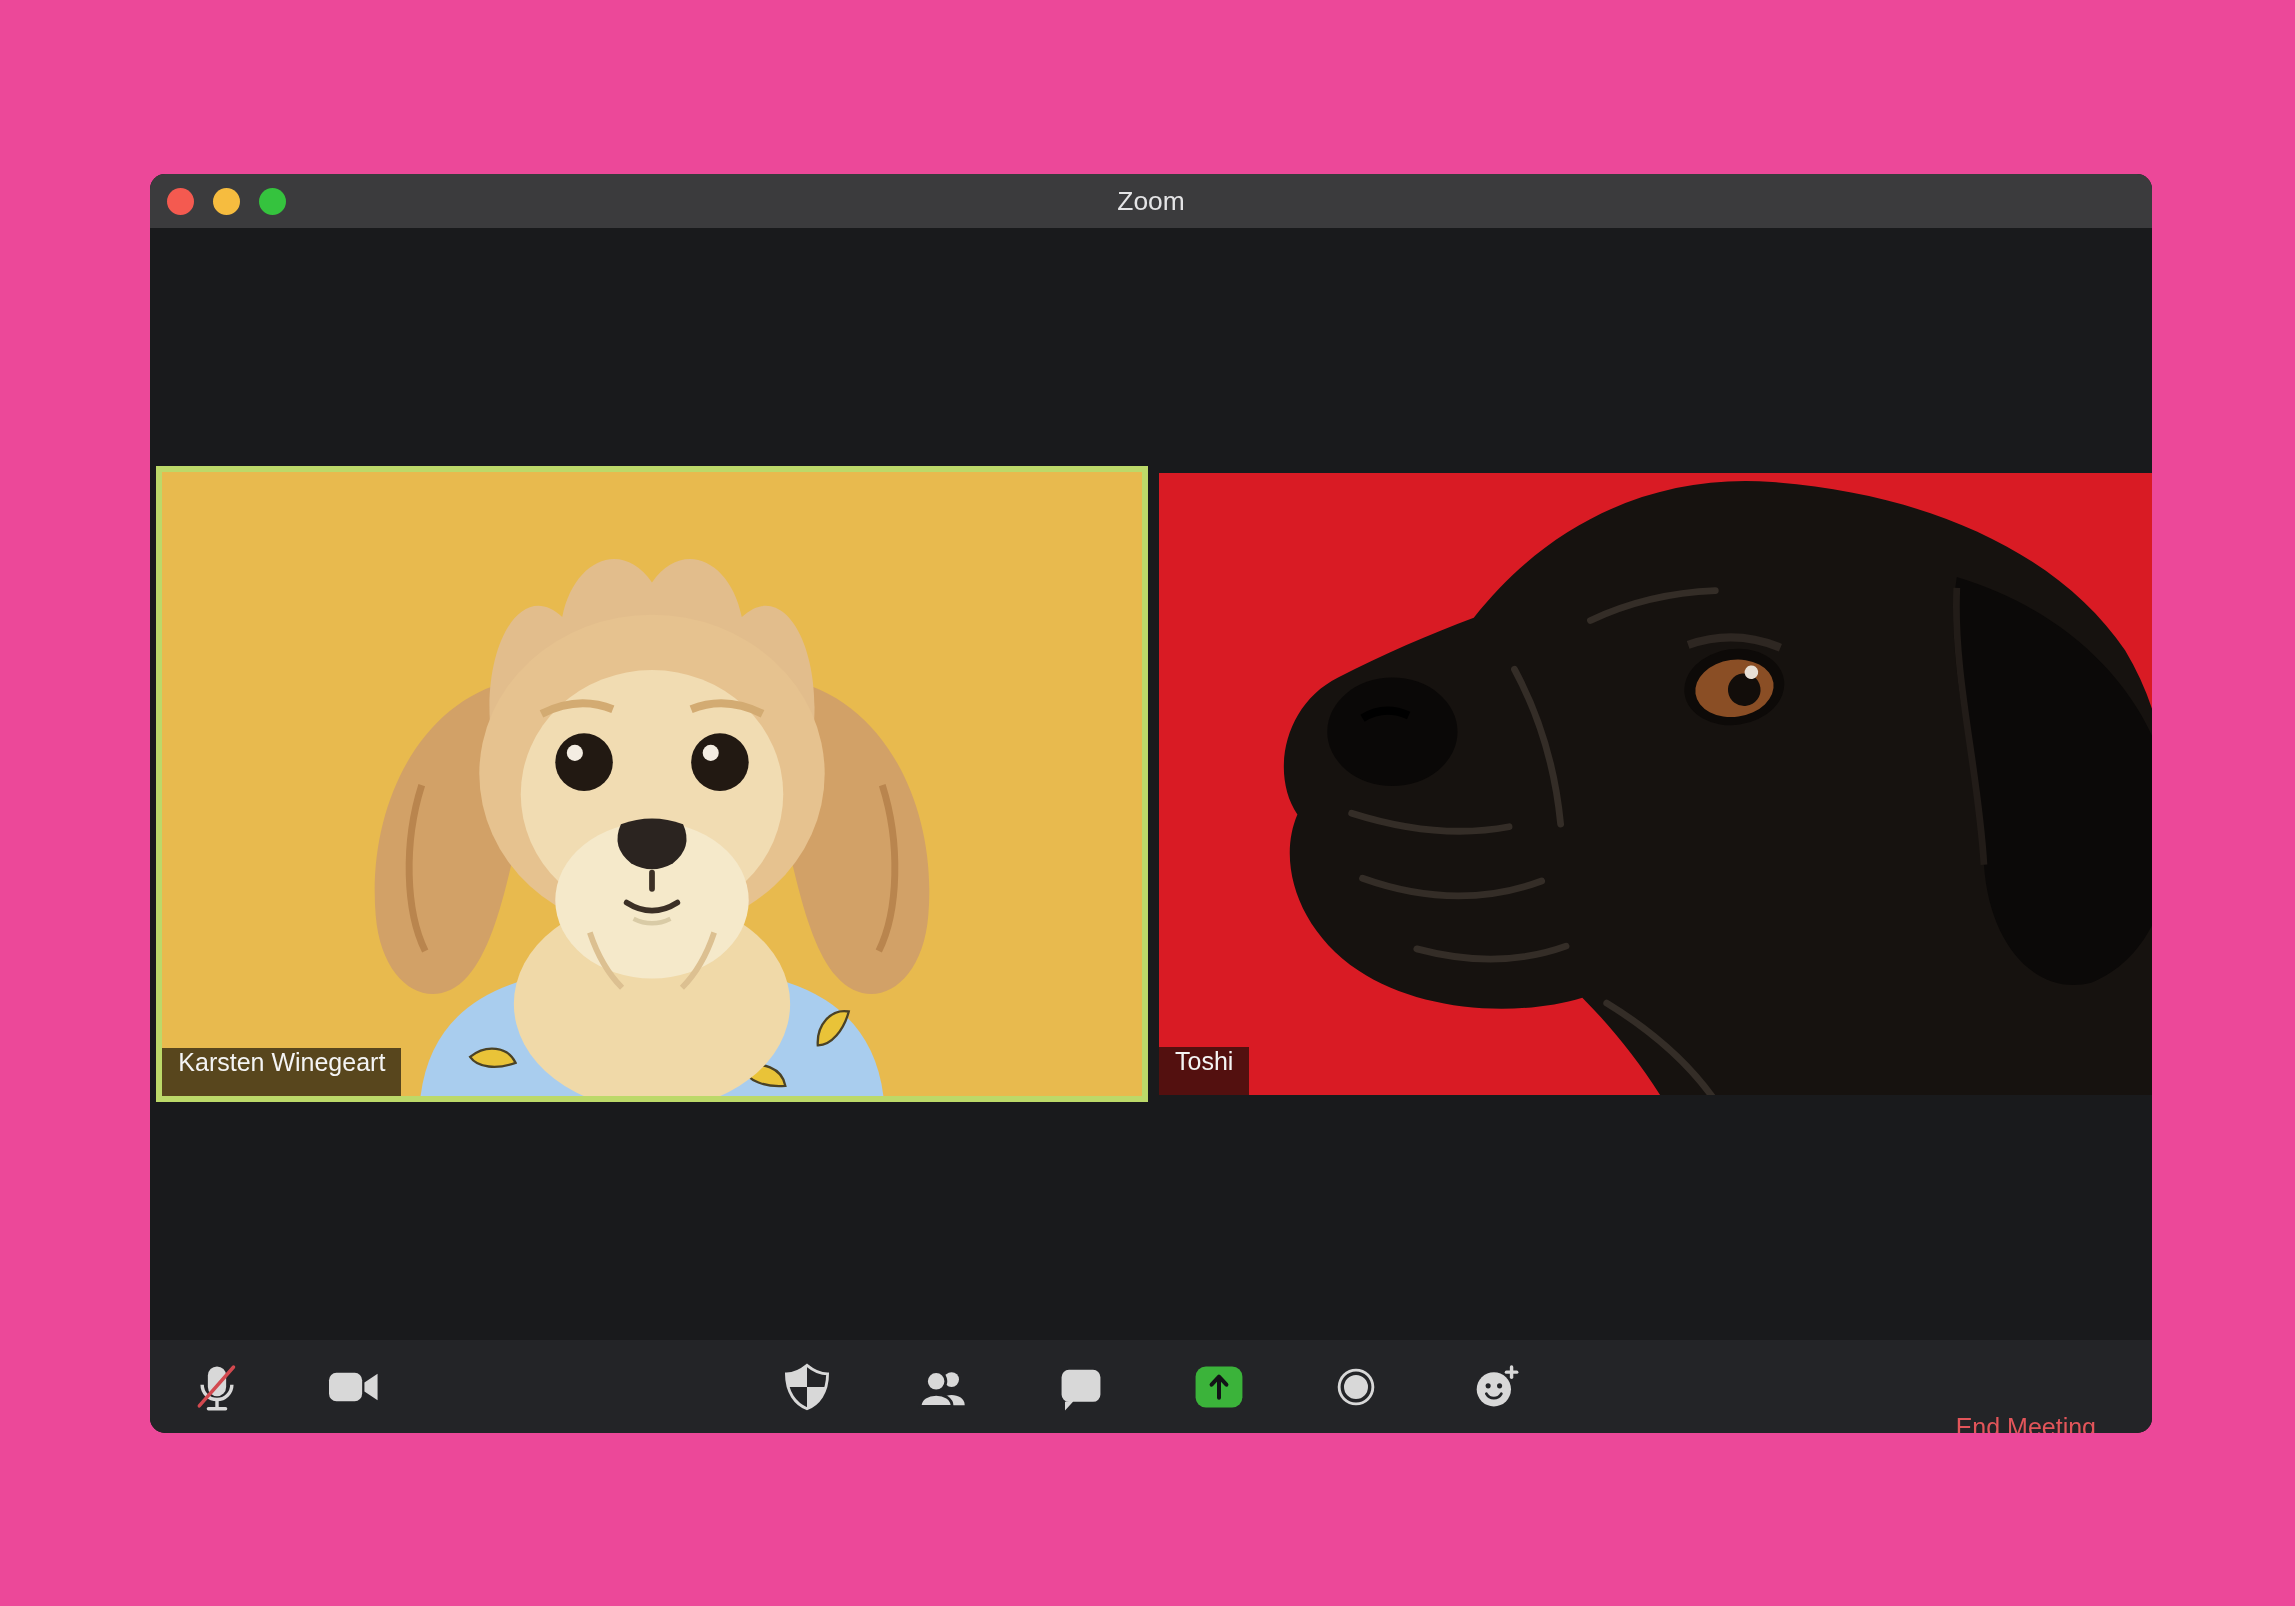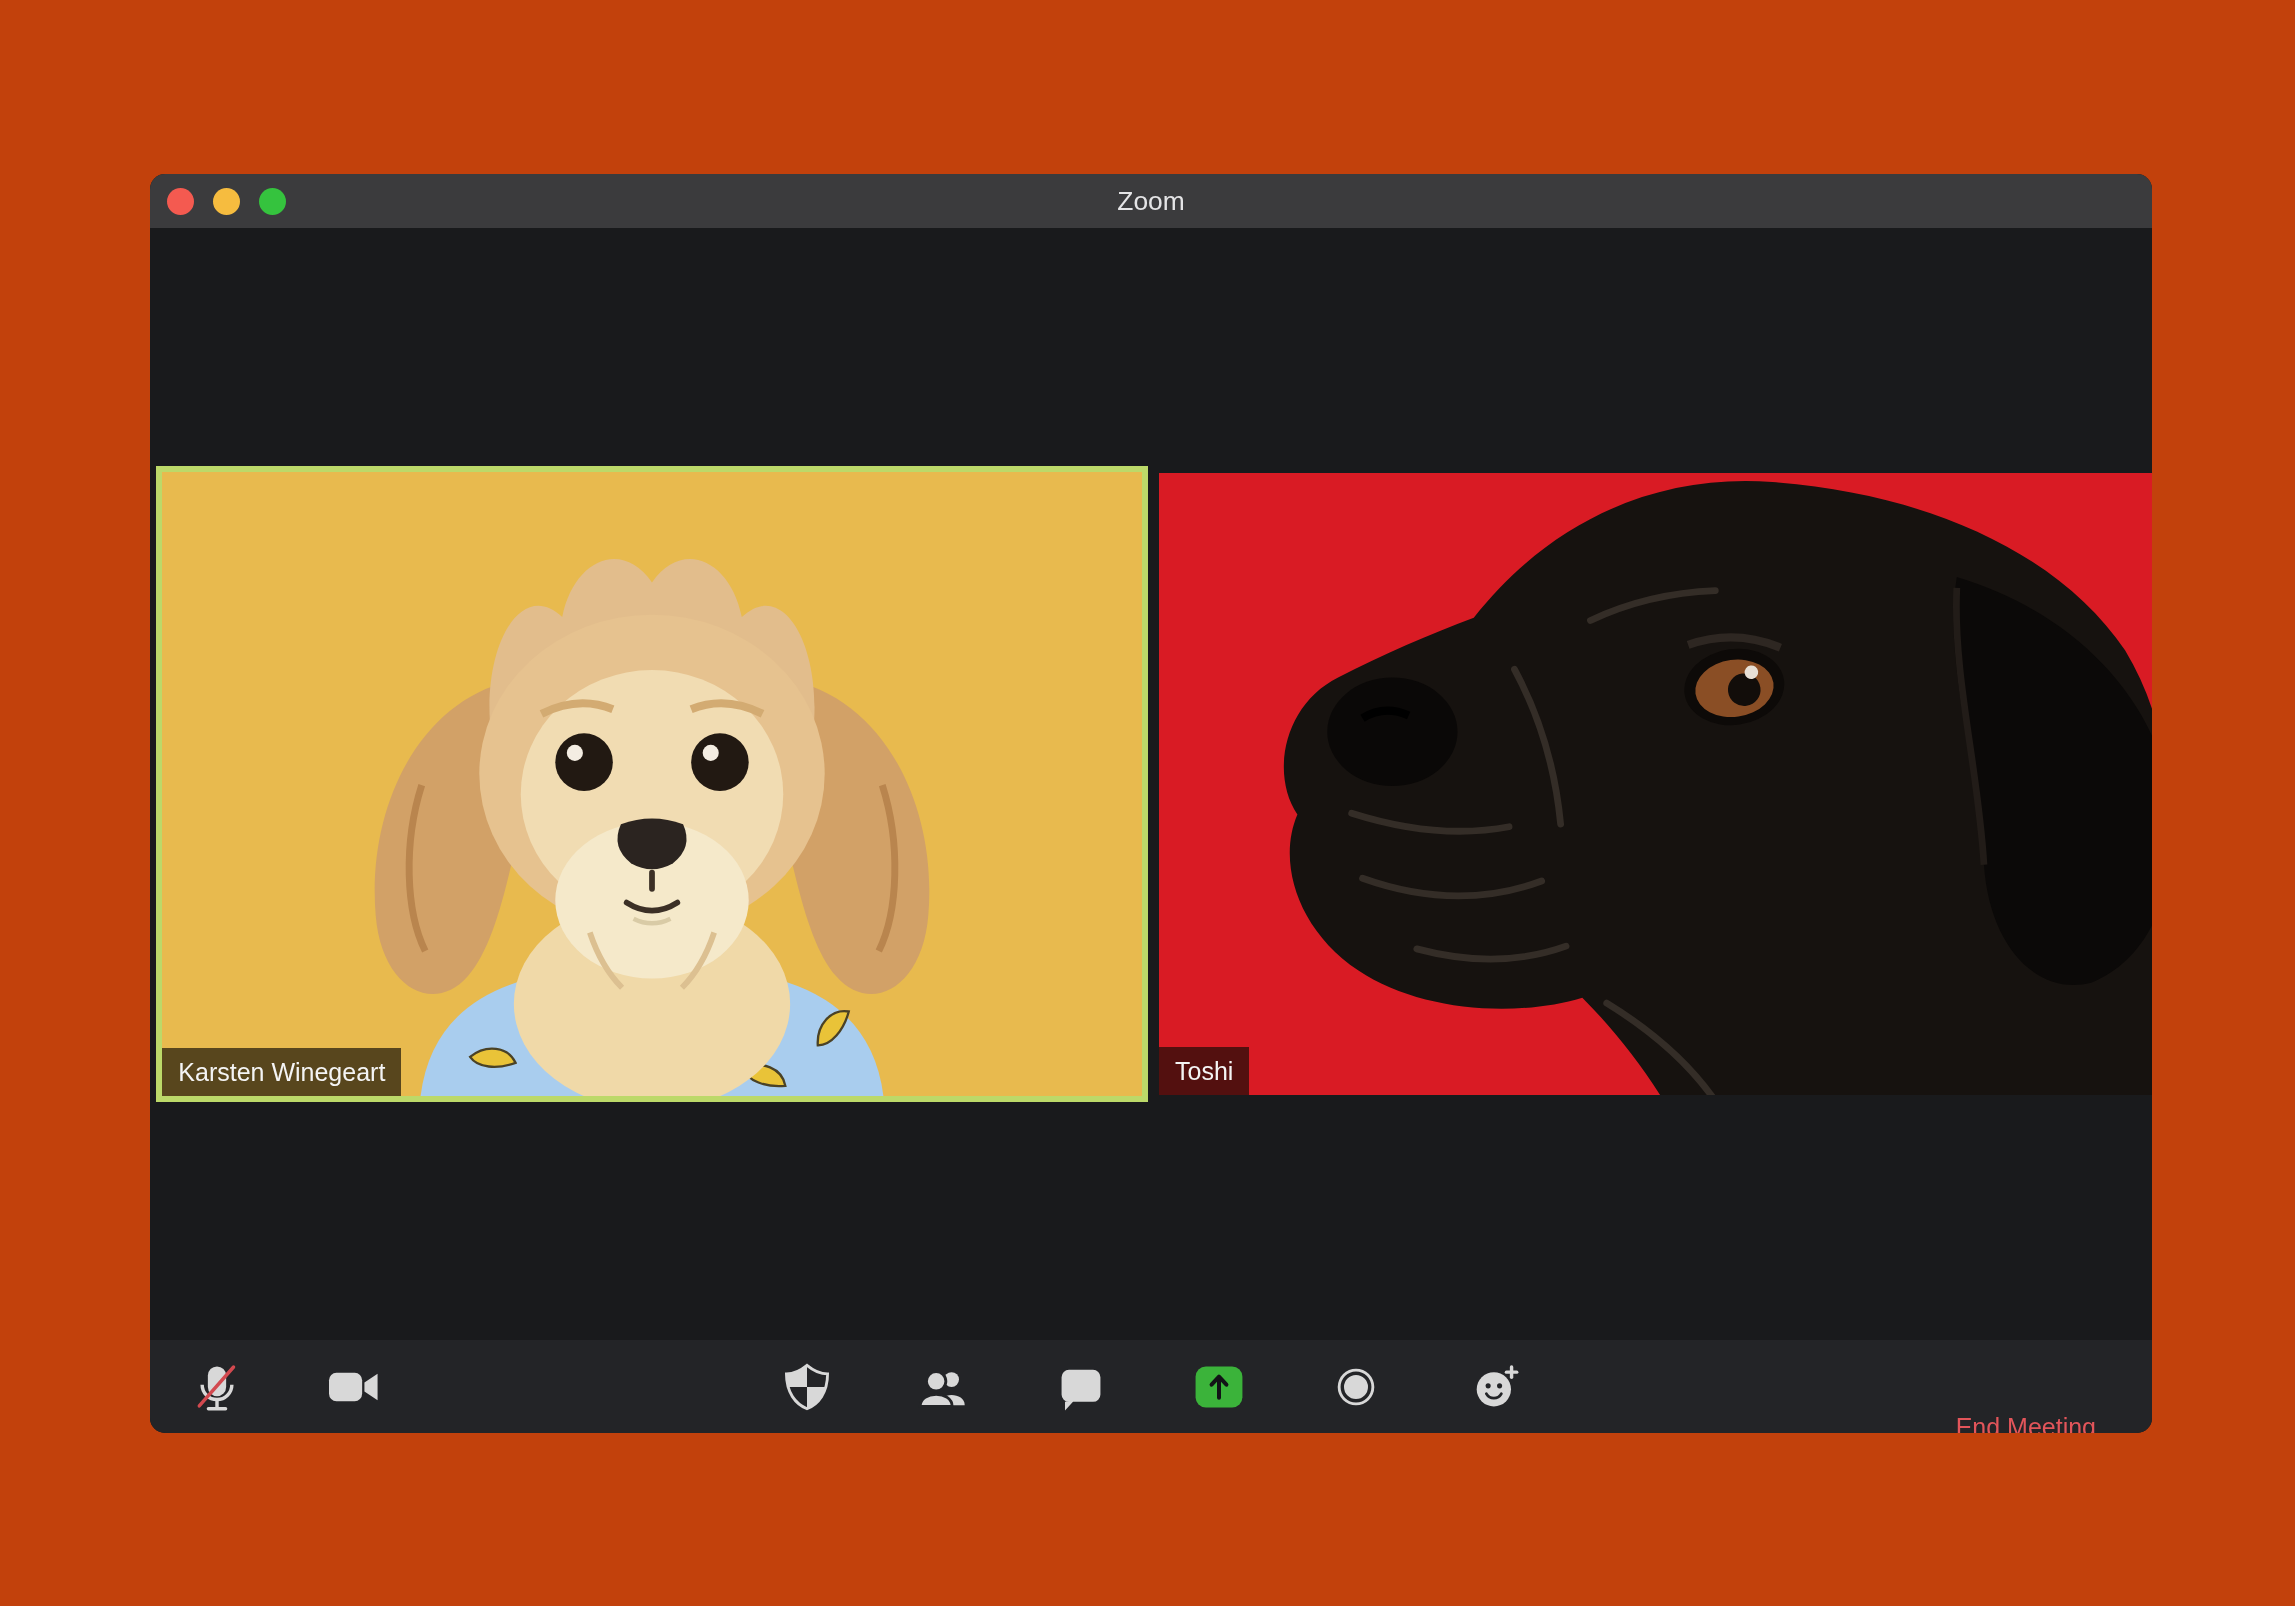--- a/index.html
+++ b/index.html
@@ -1,18 +1,18 @@
 <!DOCTYPE html>
 <html style="font-size:9.2px"><head>
 <meta charset="utf-8">
 <style>
   html,body{margin:0;padding:0;background:#000;}
   body{width:2295px;height:1607px;position:relative;overflow:hidden;
        font-family:"Liberation Sans", sans-serif;}
-  .screen{position:absolute;inset:0;background:#c2410c;}
+  .screen{position:absolute;inset:0;background:#ec4899;}
 
   .window{position:absolute;left:150px;top:174px;width:2002px;height:1259px;
           background:#191a1c;border-radius:15px;overflow:hidden;}
 
   
   .titlebar{position:absolute;left:0;top:0;width:100%;height:54px;background:#3b3b3d;}
   .traffic{position:absolute;left:17px;top:0;height:54px;display:flex;align-items:center;gap:19px;}
   .light{width:27px;height:27px;border-radius:50%;display:block;}
   .light.red{background:#f45a50;}
   .light.yellow{background:#f6bc3f;}
@@ -20,21 +20,21 @@
   .wtitle{position:absolute;left:0;top:0;width:100%;height:54px;display:flex;
           align-items:center;justify-content:center;color:#e4e4e6;font-size:26.4px;}
 
   
   .stage{position:absolute;left:0;top:54px;width:100%;height:1112px;background:#191a1c;}
   .tile{position:absolute;overflow:hidden;}
   .tile svg{display:block;width:100%;height:100%;}
   .tile-left{left:6.3px;top:238px;width:992px;height:636px;
              border:6.9px solid #bcd969;box-sizing:border-box;}
   .tile-right{left:1009px;top:245px;width:1156px;height:622px;}
-  .name-label{position:absolute;left:0;bottom:0;height:48px;display:flex;align-items:center;
+  .name-label{position:absolute;left:0;bottom:0;height:48px;display:flex;
               padding:0 16px;background:rgba(14,11,5,0.66);color:#f4f4f4;font-size:25px;
               white-space:nowrap;}
 
   
   .toolbar{position:absolute;left:0;bottom:0;width:100%;height:93px;background:#232427;}
   .tbtn{position:absolute;top:50%;transform:translate(-50%,-50%);width:64px;height:64px;
         display:flex;align-items:center;justify-content:center;}
   .end-meeting{position:absolute;right:56px;top:50%;transform:translateY(-50%);
                color:#e2555a;font-size:25px;cursor:default;margin-top:40px;}
 </style>

